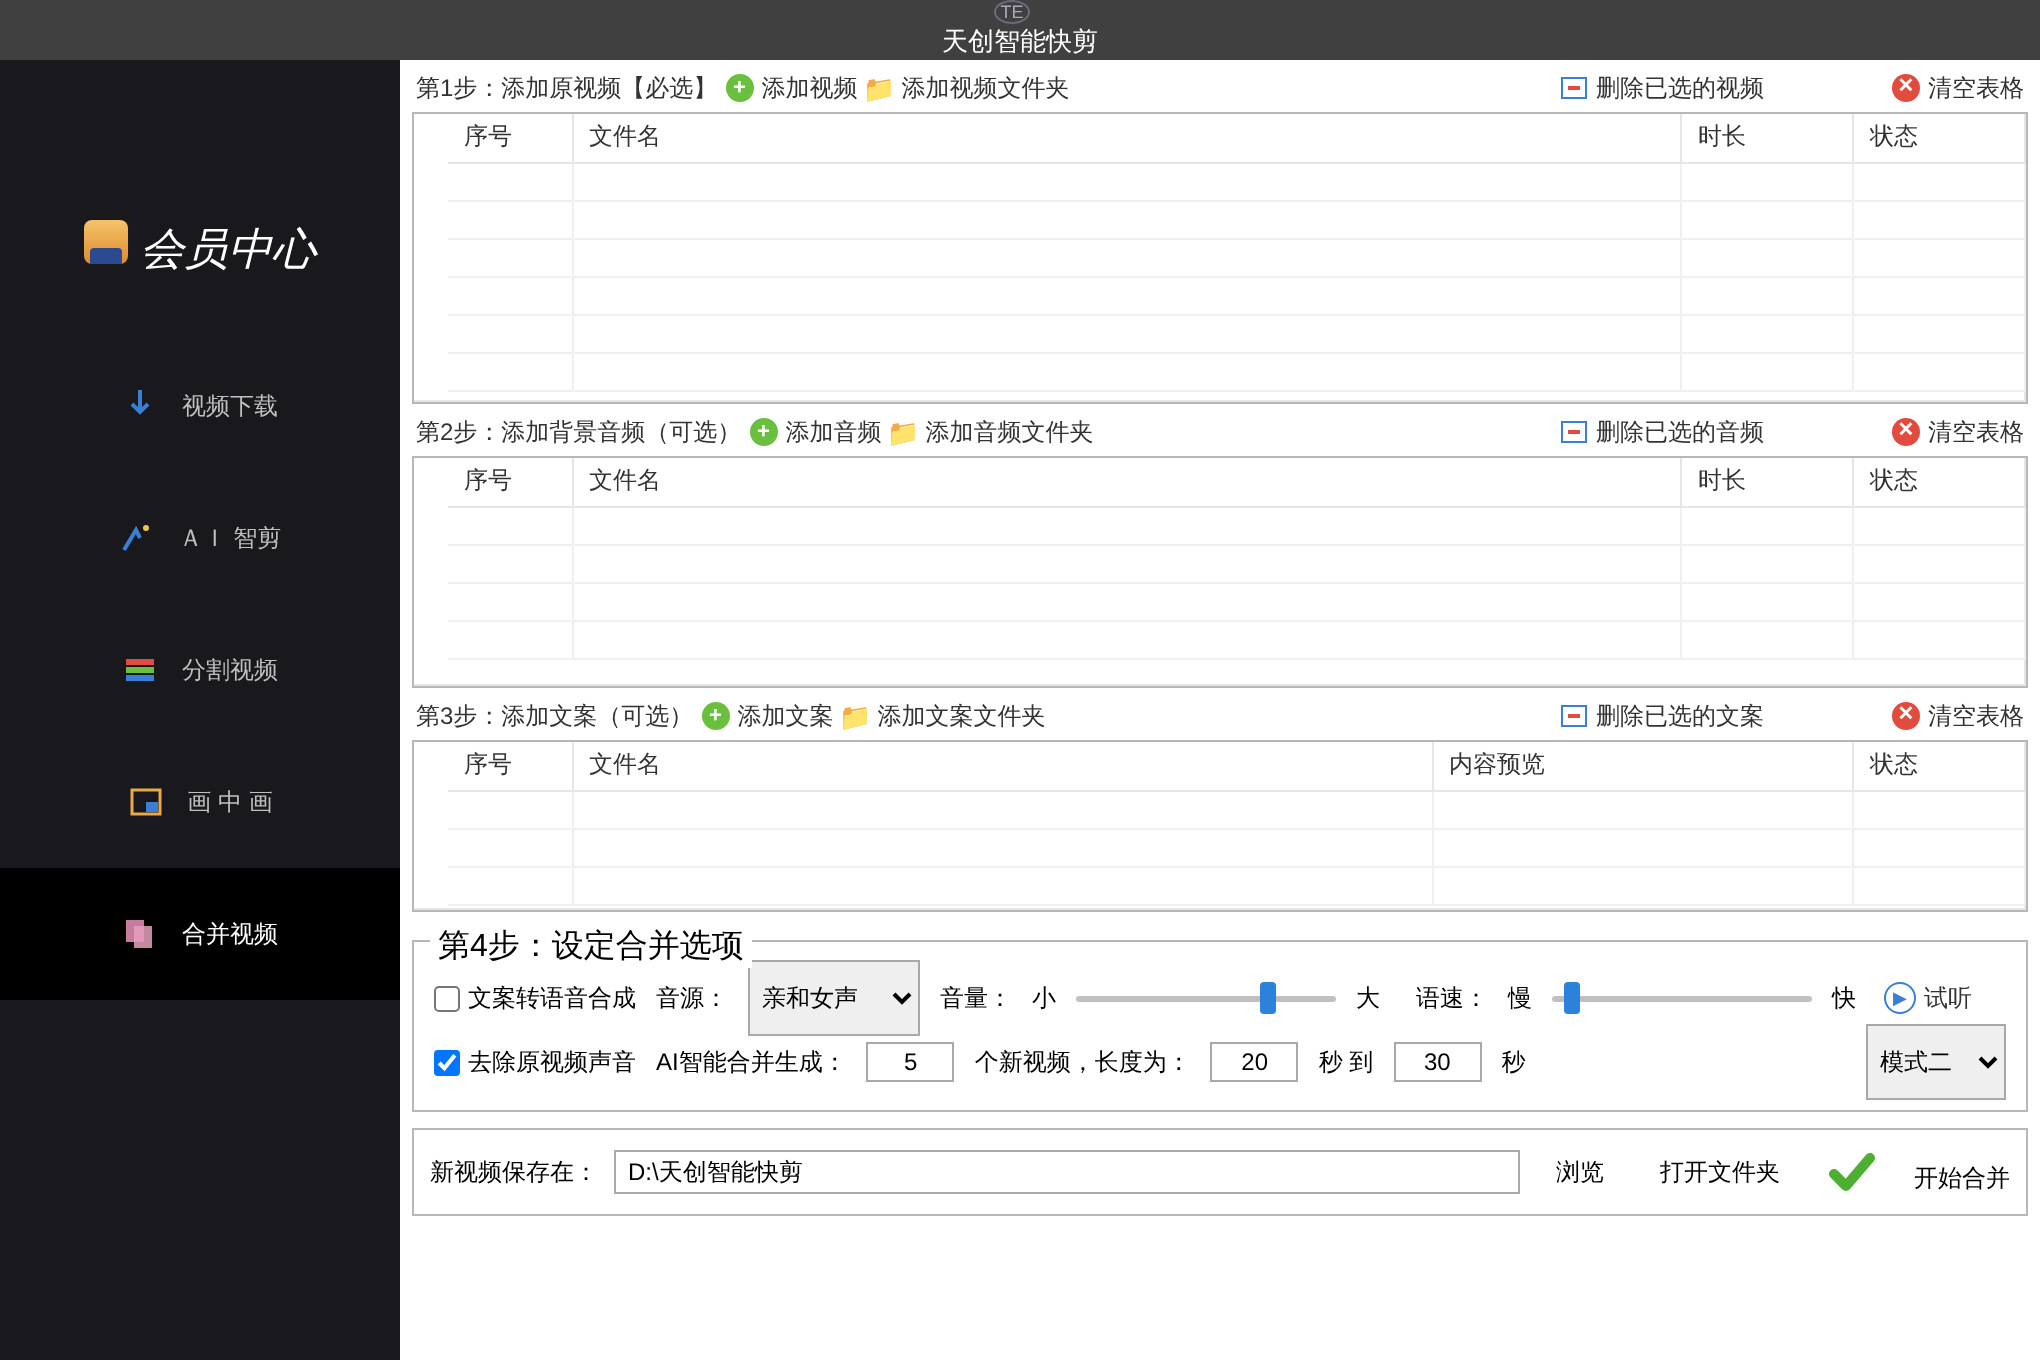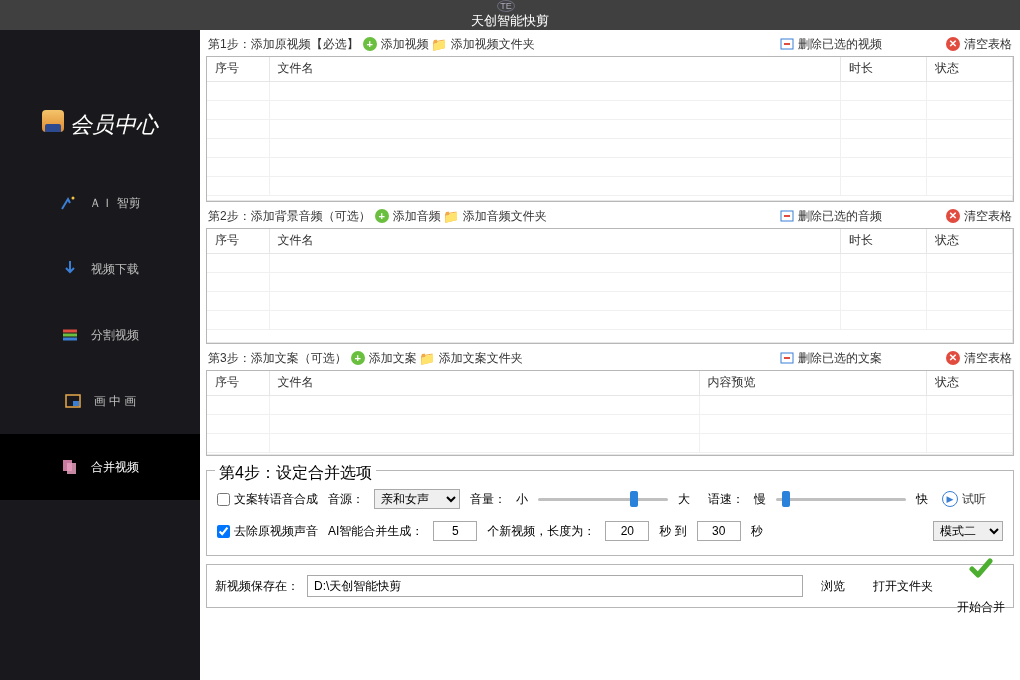--- a/index.html
+++ b/index.html
@@ -34,48 +34,48 @@
 .step-label { color: #333; }
 .tbtn { display: flex; align-items: center; gap: 4px; cursor: pointer; color: #333; }
 .spacer { flex: 1; }
 .icon { width: 14px; height: 14px; display: inline-flex; align-items: center; justify-content: center; border-radius: 50%; font-size: 11px; line-height: 1; }
 .icon.add { background: #6bbf3e; color: #fff; font-weight: bold; }
 .icon.folder { color: #e8b64a; font-size: 13px; }
 .icon.minus { width:14px; height:14px; }
 .icon.x { background: #e24c3f; color: #fff; font-weight: bold; font-size: 10px; }
 
 
-.table-wrap { border: 1px solid #b7b7b7; background: #fff; overflow: hidden; box-shadow: inset -1px -1px 0 #e6e6e6; }
+.table-wrap { border: 1px solid #b7b7b7; background: #fff; overflow: hidden; box-shadow: inset -1px -1px 0 #e6e6e6; padding-left: 17px; }
 .table-wrap.t1 { height: 146px; }
 .table-wrap.t2 { height: 116px; }
 .table-wrap.t3 { height: 86px; }
 table { width: 100%; border-collapse: collapse; table-layout: fixed; }
 th { text-align: left; font-weight: normal; background: #fff; height: 24px; padding: 0 8px; border-right: 1px solid #e6e6e6; border-bottom: 1px solid #e6e6e6; color: #333; }
 td { height: 19px; border-right: 1px solid #f0f0f0; border-bottom: 1px solid #f0f0f0; }
 
 
 .step4 { border: 1px solid #b7b7b7; margin-top: 14px; padding: 14px 10px 10px 10px; position: relative; }
 .step4-label { position: absolute; top: -8px; left: 8px; background: #fff; padding: 0 4px; font-size: 16px; }
 .row { display: flex; align-items: center; gap: 10px; height: 28px; margin-bottom: 4px; flex-wrap: nowrap; }
 .row.row2 { margin-bottom: 0; }
 .chk { display: flex; align-items: center; gap: 4px; }
 .chk input { width: 13px; height: 13px; }
-select { height: 20px; border: 1px solid #a9a9a9; background: #efefef; font-size: 12px; padding: 0 2px; }
+select { height: 38px; border: 1px solid #a9a9a9; background: #efefef; font-size: 12px; padding: 0 2px; }
 .num-input { width: 44px; height: 20px; border: 1px solid #a9a9a9; text-align: center; font-size: 12px; }
 .slider { -webkit-appearance: none; appearance: none; height: 3px; background: #c0c0c0; border-radius: 2px; }
 .slider::-webkit-slider-thumb { -webkit-appearance: none; width: 8px; height: 16px; background: #2a82da; border-radius: 2px; cursor: pointer; }
 .slider::-moz-range-thumb { width: 8px; height: 16px; background: #2a82da; border: none; border-radius: 2px; cursor: pointer; }
 .play-icon { width: 16px; height: 16px; border-radius: 50%; border: 1px solid #3a7fd5; color: #3a7fd5; display: inline-flex; align-items: center; justify-content: center; font-size: 9px; }
 .vbox { display: flex; flex-direction: column; gap: 2px; }
 
 
 .save-row { border: 1px solid #b7b7b7; margin-top: 8px; height: 44px; display: flex; align-items: center; padding: 0 8px; gap: 8px; }
 .path-input { flex: 1; height: 22px; border: 1px solid #a9a9a9; padding: 0 6px; font-size: 12px; background: #fff; }
 .btn { height: 22px; padding: 0 10px; border: none; background: #fff; cursor: pointer; font-size: 12px; }
-.start-btn { display: flex; align-items: center; gap: 19px; font-size: 14px; cursor: pointer; margin-left: 6px; flex-direction: column; }
+.start-btn { display: flex; align-items: flex-end; gap: 19px; font-size: 14px; cursor: pointer; margin-left: 6px; }
 .checkmark { width: 24px; height: 24px; }
 </style>
 </head>
 <body>
 
 <div class="app">
 
   <div class="titlebar">
     <div class="logo">TE</div>
     <div class="title">天创智能快剪</div>
@@ -102,34 +102,34 @@
   <div class="body">
 
     <div class="sidebar">
       <div class="userbox"></div>
       <div class="member-center">
         <span class="avatar"></span>
         <span class="txt">会员中心</span>
       </div>
       <div class="navitem">
         <span class="navicon">
+            <svg width="14" height="18">
+              <path d="M7 1 L7 12 M3 8 L7 12 L11 8" stroke="#3a7fd5" stroke-width="2" fill="none"></path>
+            </svg>
+          </span>
+        <span>视频下载</span>
+      </div>
+      <div class="navitem">
+        <span class="navicon">
             <svg width="16" height="16">
               <path d="M2 14 L8 4 L10 8" stroke="#3a7fd5" stroke-width="2" fill="none"></path>
               <circle cx="13" cy="3" r="1.5" fill="#f4c542"></circle>
             </svg>
           </span>
         <span>ＡＩ 智剪</span>
-      </div>
-      <div class="navitem">
-        <span class="navicon">
-            <svg width="14" height="18">
-              <path d="M7 1 L7 12 M3 8 L7 12 L11 8" stroke="#3a7fd5" stroke-width="2" fill="none"></path>
-            </svg>
-          </span>
-        <span>视频下载</span>
       </div>
       <div class="navitem">
         <span class="navicon">
             <svg width="16" height="14">
               <path d="M1 3 L15 3" stroke="#e24c3f" stroke-width="3"></path>
               <path d="M1 7 L15 7" stroke="#6bbf3e" stroke-width="3"></path>
               <path d="M1 11 L15 11" stroke="#3a7fd5" stroke-width="3"></path>
             </svg>
           </span>
         <span>分割视频</span>

